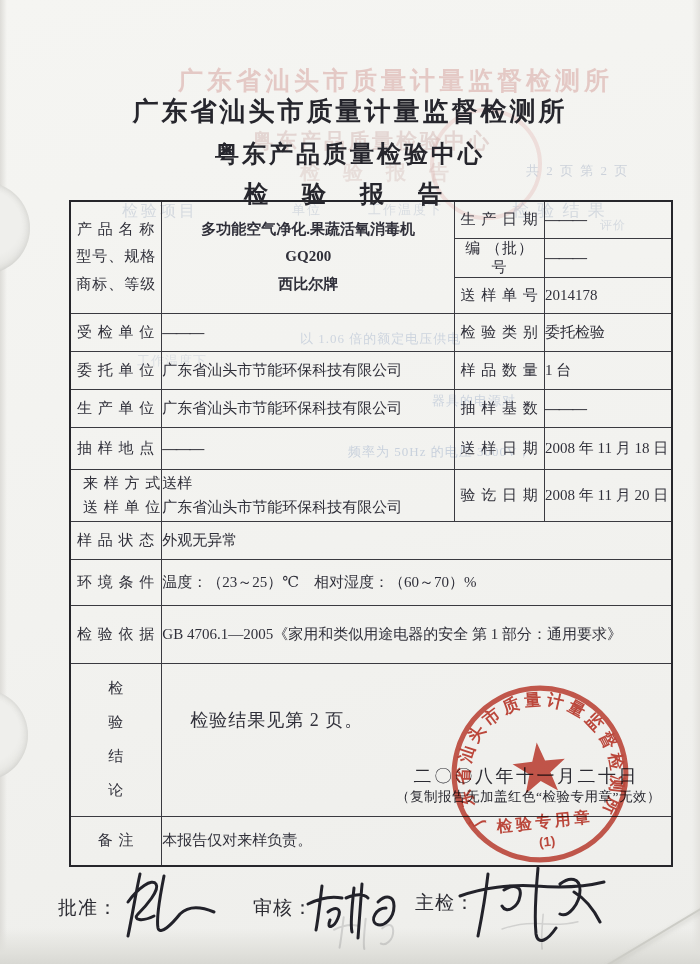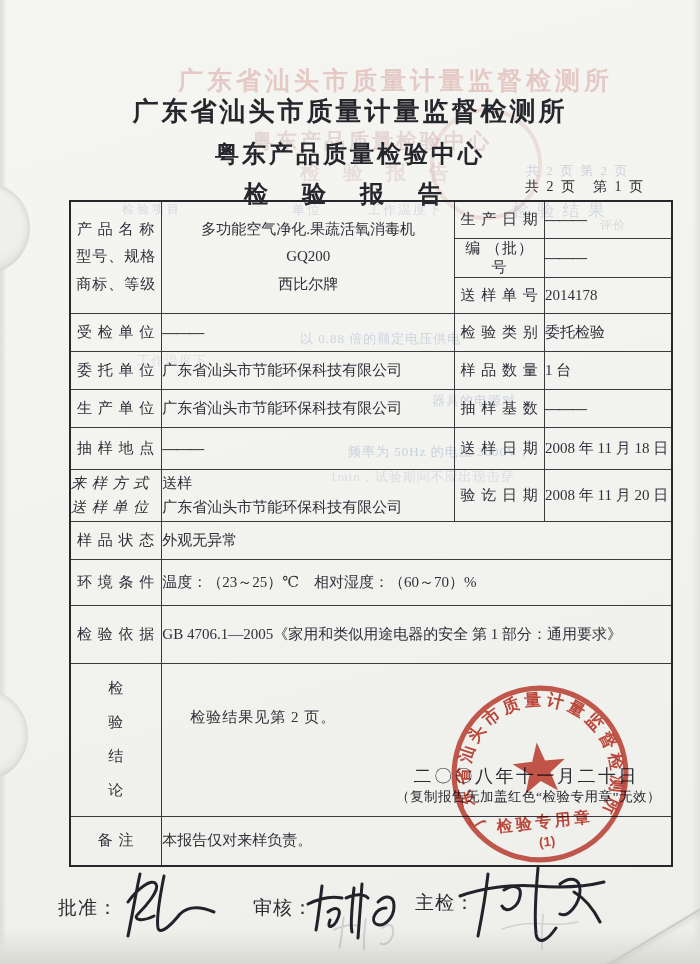--- a/index.html
+++ b/index.html
@@ -32,29 +32,29 @@
   .t3{font-size:24px;font-weight:bold;letter-spacing:14px;margin-top:8px;color:#26262d;}
   .page-info{position:absolute;top:178px;left:0;width:645px;text-align:right;font-size:14px;
              letter-spacing:2px;color:#2c2c33;z-index:2;}
   
   table.form{position:absolute;left:69px;top:200px;width:604px;border-collapse:collapse;
              z-index:2;font-size:15px;color:#30303a;background:transparent;}
   table.form{border:2.5px solid #26262b;}
   table.form td{border:1px solid #3a3a40;padding:0;vertical-align:middle;}
   td.lbl{text-align:center;letter-spacing:1px;}
   td.val{text-align:left;padding-left:11px;}
-  td.val-c{text-align:center;}
+  td.val-c{text-align:center;font-weight:bold;}
   .dash{letter-spacing:-1.5px;font-weight:bold;color:#3a3a42;}
   .prod-lines{line-height:1.85;text-align:center;}
-  .lbl2line{line-height:1.6;text-align:left;letter-spacing:1px;font-style:italic;}
+  .lbl2line{line-height:1.6;text-align:right;letter-spacing:1px;}
   .val2line{line-height:1.6;}
   td.concl-lbl .vstack{display:flex;flex-direction:column;align-items:center;
         justify-content:center;gap:15px;height:100%;font-size:15px;}
   td.concl-cell{position:relative;vertical-align:top;text-align:left;}
-  .concl-text{position:absolute;left:28px;top:44px;font-size:15px;letter-spacing:1px;}
+  .concl-text{position:absolute;left:28px;top:44px;font-size:18px;letter-spacing:1px;}
   .concl-date{position:absolute;right:32px;top:100px;font-size:18px;letter-spacing:2.5px;color:#2b2b32;}
   .concl-note{position:absolute;right:10px;top:124px;font-size:13.5px;letter-spacing:.5px;color:#2b2b32;}
   td.remark-cell{text-align:left;padding-left:106px;}
   
   .stamp{position:absolute;left:448px;top:682px;width:184px;height:184px;z-index:5;
          transform:rotate(-6deg);mix-blend-mode:multiply;opacity:.92;}
   
   .sig-label{position:absolute;font-size:19px;letter-spacing:1px;color:#2c2c33;z-index:3;}
   .sig{position:absolute;z-index:4;}
   .sig path{fill:none;stroke:#22222a;stroke-width:3;stroke-linecap:round;stroke-linejoin:round;}
@@ -71,39 +71,37 @@
   <div class="hole" style="left:-64px;top:689px;"></div>
   <div class="bottom-shade"></div>
   <div class="corner-line" style="left:596px;top:936px;"></div>
 
   <div id="ghost-layer">
     <div class="ghost-ring" style="left:430px;top:108px;width:104px;height:104px;"></div>
   <span class="ghost" style="left: 178px; top: 64px; font-size: 25px; color: rgb(207, 143, 138); opacity: 0.42; letter-spacing: 4px; font-weight: bold;">广东省汕头市质量计量监督检测所</span>
       <span class="ghost" style="left: 252px; top: 127px; font-size: 21px; color: rgb(201, 165, 161); opacity: 0.38; letter-spacing: 3px; font-weight: bold;">粤东产品质量检验中心</span>
       <span class="ghost" style="left: 300px; top: 159px; font-size: 20px; color: rgb(204, 172, 168); opacity: 0.3; letter-spacing: 9px; font-weight: bold;">检 验 报 告</span>
       <span class="ghost" style="left: 498px; top: 162px; font-size: 13px; color: rgb(167, 178, 198); opacity: 0.5; letter-spacing: 2px; font-weight: normal; margin-left: 28px;">共 2 页  第 2 页</span>
-      <span class="ghost" style="left: 122px; top: 201px; font-size: 12px; color: rgb(170, 182, 200); opacity: 0.42; letter-spacing: 3px; font-weight: normal;">检验项目</span>
+      <span class="ghost" style="left: 122px; top: 201px; font-size: 16px; color: rgb(170, 182, 200); opacity: 0.42; letter-spacing: 3px; font-weight: normal;">检验项目</span>
       <span class="ghost" style="left: 292px; top: 201px; font-size: 13px; color: rgb(170, 182, 200); opacity: 0.4; letter-spacing: 2px; font-weight: normal; font-family: Liberation Mono, monospace;">单位</span>
       <span class="ghost" style="left: 368px; top: 201px; font-size: 13px; color: rgb(170, 182, 200); opacity: 0.38; letter-spacing: 2px; font-weight: normal;">工作温度下</span>
       <span class="ghost" style="left: 512px; top: 199px; font-size: 17px; color: rgb(170, 182, 200); opacity: 0.42; letter-spacing: 2px; font-weight: normal;">检 验 结 果</span>
       <span class="ghost" style="left: 600px; top: 217px; font-size: 12px; color: rgb(170, 182, 200); opacity: 0.4; letter-spacing: 1px; font-weight: normal;">评价</span>
-      <span class="ghost" style="left: 300px; top: 330px; font-size: 13px; color: rgb(159, 176, 202); opacity: 0.45; letter-spacing: 1px; font-weight: normal;">以 0.88 倍的额定电压供电</span>
+      <span class="ghost" style="left: 300px; top: 330px; font-size: 13px; color: rgb(159, 176, 202); opacity: 0.45; letter-spacing: 1px; font-weight: normal;">以 1.06 倍的额定电压供电</span>
       <span class="ghost" style="left: 137px; top: 352px; font-size: 13px; color: rgb(179, 189, 205); opacity: 0.35; letter-spacing: 1px; font-weight: normal;">工作温度下</span>
       <span class="ghost" style="left: 432px; top: 392px; font-size: 13px; color: rgb(159, 176, 202); opacity: 0.45; letter-spacing: 1px; font-weight: normal;">器具的电源对</span>
       <span class="ghost" style="left: 348px; top: 443px; font-size: 13px; color: rgb(159, 176, 202); opacity: 0.5; letter-spacing: 1px; font-weight: normal;">频率为 50Hz 的电压 3000V，</span>
-      <span class="ghost" style="left: 330px; top: 468px; font-size: 13px; color: rgb(179, 189, 205); opacity: 0.4; letter-spacing: 1px; font-weight: normal;">1min，试验期间不应出现击穿</span>
     </div>
 
 
   <div class="title-block">
     <div class="t1">广东省汕头市质量计量监督检测所</div>
     <div class="t2">粤东产品质量检验中心</div>
     <div class="t3">检 验 报 告</div>
   </div>
-  <div class="page-info">共 2 页　第 1 页</div>
 
   <table class="form">
     <colgroup>
         <col style="width:90px">
         <col style="width:287px">
         <col style="width:88px">
         <col style="width:125px">
       </colgroup>
     <tbody>
         <tr style="height:37px">

